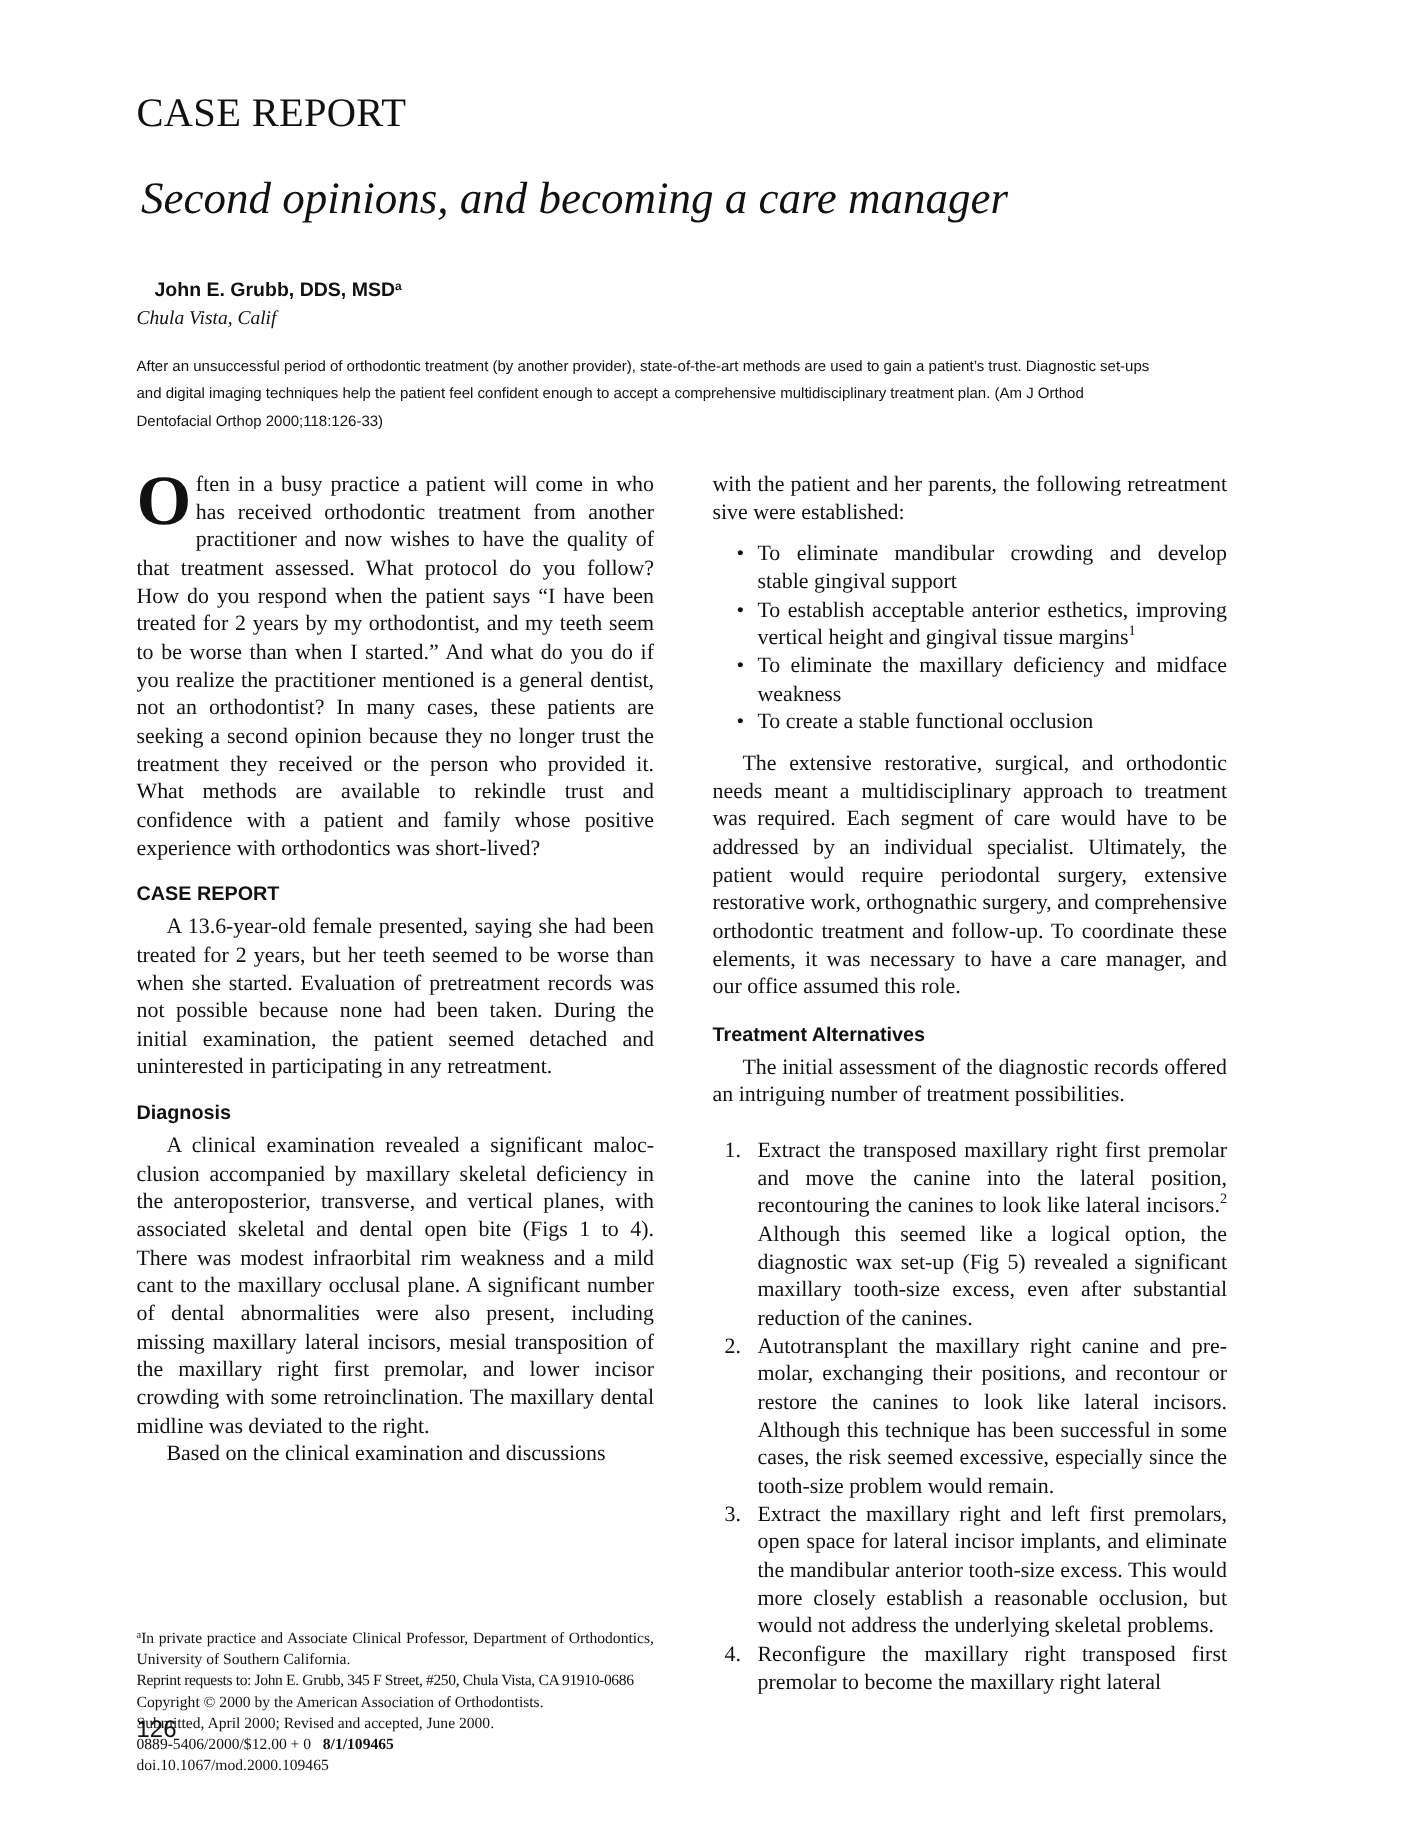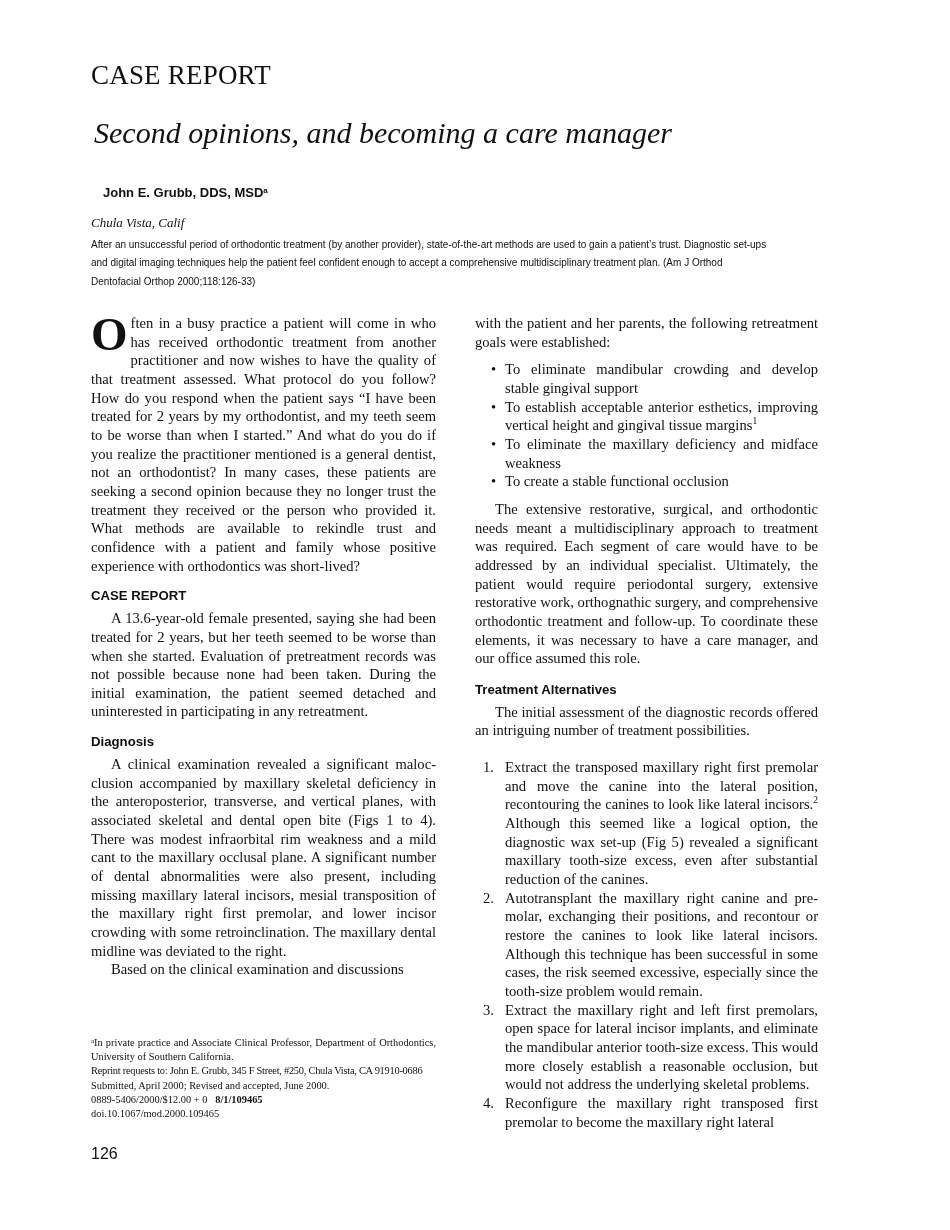--- a/index.html
+++ b/index.html
@@ -4,21 +4,21 @@
 <style>
   html, body { margin: 0; padding: 0; background: #ffffff; }
   body { width: 950px; height: 1230px; position: relative; overflow: hidden; color: #111; }
   .serif { font-family: "Liberation Serif", "DejaVu Serif", serif; }
   .sans { font-family: "Liberation Sans", "DejaVu Sans", sans-serif; }
 
   #section-label { position: absolute; left: 91px; top: 60px; font-size: 27px; letter-spacing: 0.2px; }
   #title { position: absolute; left: 94px; top: 116px; font-size: 30px; font-style: italic; }
   #author { position: absolute; left: 91px; top: 185px; font-size: 13px; font-weight: bold; margin-left: 12px; }
   #author sup { font-size: 8px; font-weight: bold; vertical-align: 4px; }
-  #location { position: absolute; left: 91px; top: 204px; font-size: 13px; font-style: italic; margin-top: 11px; }
+  #location { position: absolute; left: 91px; top: 204px; font-size: 13px; font-style: italic; }
   #abstract { position: absolute; left: 91px; top: 236px; width: 680px; font-size: 10px; line-height: 18.3px; }
 
   .col { position: absolute; top: 314px; width: 345px; font-size: 14.6px; line-height: 18.65px; }
   #col-left { left: 91px; }
   #col-right { left: 475px; width: 343px; }
 
   p.body { margin: 0; text-align: justify; text-indent: 20px; hyphens: manual; }
   p.body.noindent { text-indent: 0; }
   .dropcap-para { text-indent: 0 !important; }
   .dropcap { float: left; font-size: 47px; line-height: 36px; font-weight: bold; margin: 1px 3px 0 0; padding-top: 1px; }
@@ -27,21 +27,21 @@
 
   ul.goals { list-style: none; margin: 9px 0 9px 0; padding: 0 0 0 30px; }
   ul.goals li { position: relative; text-align: justify; }
   ul.goals li .bullet { position: absolute; left: -14px; top: 0; }
 
   ol.alts { list-style: none; margin: 18px 0 0 0; padding: 0 0 0 30px; }
   ol.alts li { position: relative; text-align: justify; }
   ol.alts li .num { position: absolute; left: -22px; top: 0; }
   sup.ref { font-size: 9.5px; vertical-align: 6px; line-height: 0; }
 
-  #footnotes { position: absolute; left: 91px; top: 1036px; width: 345px; font-size: 10.4px; line-height: 14.2px; }
+  #footnotes { position: absolute; left: 91px; top: 1086px; width: 345px; font-size: 10.4px; line-height: 14.2px; }
   #footnotes div { white-space: nowrap; }
   #footnotes .wrap { white-space: normal; text-align: justify; }
   #footnotes sup { font-size: 7px; vertical-align: 3px; line-height: 0; }
   #footnotes b { font-weight: bold; }
 
   #page-number { position: absolute; left: 91px; top: 1145px; font-size: 16px; font-weight: normal; }
 </style>
 </head>
 <body>
 
@@ -57,21 +57,21 @@
   <h3 class="sub sans">CASE REPORT</h3>
   <p class="body">A 13.6-year-old female presented, saying she had been treated for 2 years, but her teeth seemed to be worse than when she started. Evaluation of pretreatment records was not possible because none had been taken. During the initial examination, the patient seemed detached and uninterested in participating in any retreatment.</p>
 
   <h3 class="sub sans">Diagnosis</h3>
   <p class="body">A clinical examination revealed a significant maloc­clusion accompanied by maxillary skeletal deficiency in the anteroposterior, transverse, and vertical planes, with associated skeletal and dental open bite (Figs 1 to 4). There was modest infraorbital rim weakness and a mild cant to the maxillary occlusal plane. A significant num­ber of dental abnormalities were also present, including missing maxillary lateral incisors, mesial transposition of the maxillary right first premolar, and lower incisor crowding with some retroinclination. The maxillary dental midline was deviated to the right.</p>
 
   <p class="body" style="text-align:left;">Based on the clinical examination and discussions</p>
 </div>
 
 <div id="col-right" class="col serif">
-  <p class="body noindent">with the patient and her parents, the following retreat­ment goals were established:</p>
+  <p class="body noindent">with the patient and her parents, the following retreat­ment sive were established:</p>
   <ul class="goals">
     <li><span class="bullet">•</span><span>To eliminate mandibular crowding and develop stable gingival support</span></li>
     <li><span class="bullet">•</span><span>To establish acceptable anterior esthetics, improv­ing vertical height and gingival tissue margins</span><sup class="ref">1</sup></li>
     <li><span class="bullet">•</span><span>To eliminate the maxillary deficiency and midface weakness</span></li>
     <li><span class="bullet">•</span><span>To create a stable functional occlusion</span></li>
   </ul>
   <p class="body">The extensive restorative, surgical, and orthodontic needs meant a multidisciplinary approach to treatment was required. Each segment of care would have to be addressed by an individual specialist. Ultimately, the patient would require periodontal surgery, extensive restorative work, orthognathic surgery, and comprehen­sive orthodontic treatment and follow-up. To coordi­nate these elements, it was necessary to have a care manager, and our office assumed this role.</p>
 
   <h3 class="sub sans" style="margin-top:13px;">Treatment Alternatives</h3>
   <p class="body">The initial assessment of the diagnostic records offered an intriguing number of treatment possibilities.</p>
@@ -80,18 +80,19 @@
     <li><span class="num">1.</span><span>Extract the transposed maxillary right first premo­lar and move the canine into the lateral position, recontouring the canines to look like lateral incisors.</span><sup class="ref">2</sup><span> Although this seemed like a logical option, the diagnostic wax set-up (Fig 5) revealed a significant maxillary tooth-size excess, even after substantial reduction of the canines.</span></li>
     <li><span class="num">2.</span><span>Autotransplant the maxillary right canine and pre­molar, exchanging their positions, and recontour or restore the canines to look like lateral incisors. Although this technique has been successful in some cases, the risk seemed excessive, especially since the tooth-size problem would remain.</span></li>
     <li><span class="num">3.</span><span>Extract the maxillary right and left first premolars, open space for lateral incisor implants, and eliminate the mandibular anterior tooth-size excess. This would more closely establish a reasonable occlusion, but would not address the underlying skeletal problems.</span></li>
     <li><span class="num">4.</span><span>Reconfigure the maxillary right transposed first premolar to become the maxillary right lateral</span></li>
   </ol>
 </div>
 
 <div id="footnotes" class="serif">
   <div class="wrap"><sup>a</sup><span>In private practice and Associate Clinical Professor, Department of Orthodon­tics, University of Southern California.</span></div>
   <div style="letter-spacing:-0.25px;">Reprint requests to: John E. Grubb, 345 F Street, #250, Chula Vista, CA 91910-0686</div>
+  <div>Copyright © 2000 by the American Association of Orthodontists.</div>
   <div>Submitted, April 2000; Revised and accepted, June 2000.</div>
   <div><span>0889-5406/2000/$12.00 + 0</span>&nbsp;&nbsp;&nbsp;<b>8/1/109465</b></div>
   <div>doi.10.1067/mod.2000.109465</div>
 </div>
 
 <div id="page-number" class="sans">126</div>
 
 </body></html>

